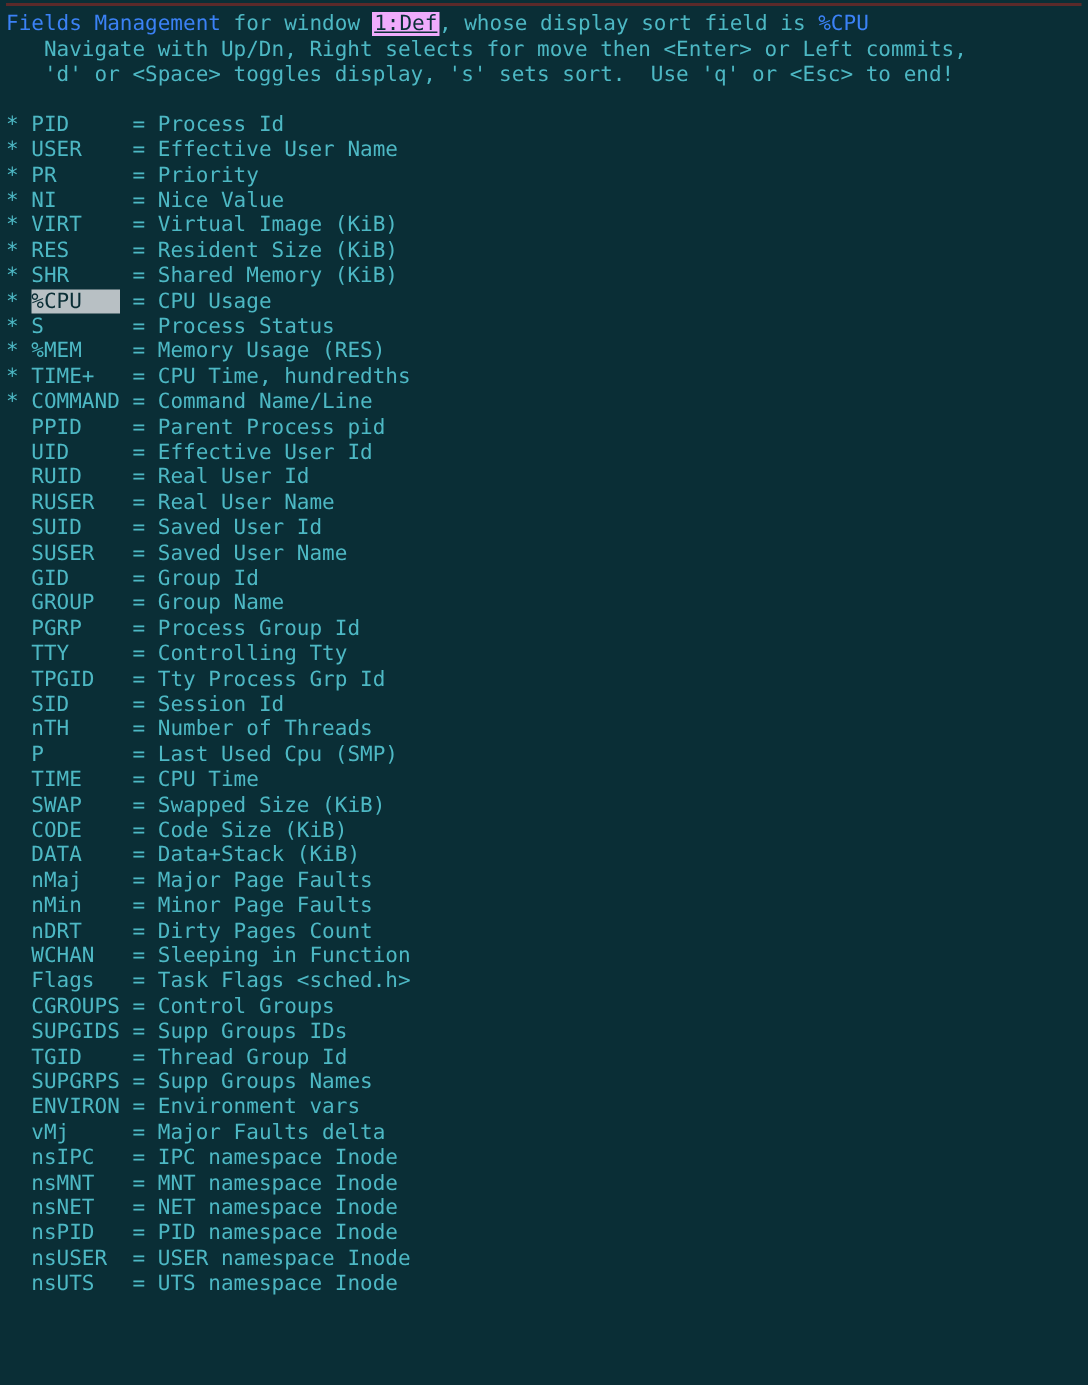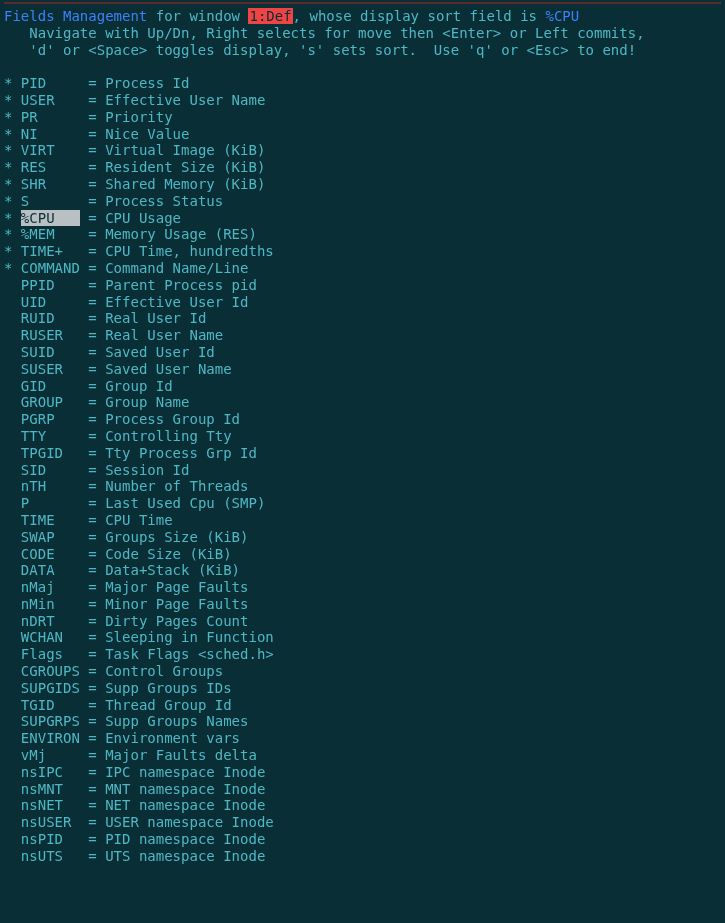--- a/index.html
+++ b/index.html
@@ -14,23 +14,24 @@
       overflow: hidden;
       padding: 2px 4px;
     }
     .title-bar {
       height: 2px;
       background: #5a2a2a;
       margin-bottom: 4px;
     }
     .header-line1 .bold { color: #3b82f6; }
     .highlight-box {
-      background: #ef4444;
+      background: #f0abfc;
       color: #0a2e36;
       padding: 0 1px;
+      text-decoration: underline;
     }
     .field-row {
       white-space: pre;
       color: #4db8c4;
     }
     .field-row .marker { display: inline-block; width: 1ch; }
     .selected-field {
       background: #b8c0c4;
       color: #0a2e36;
     }
@@ -47,53 +48,53 @@
 <pre> </pre>
 
 <div id="fields-list">
     <pre class="field-row"><span class="marker">*</span> <span>PID    </span> = <span>Process Id</span></pre>
     <pre class="field-row"><span class="marker">*</span> <span>USER   </span> = <span>Effective User Name</span></pre>
     <pre class="field-row"><span class="marker">*</span> <span>PR     </span> = <span>Priority</span></pre>
     <pre class="field-row"><span class="marker">*</span> <span>NI     </span> = <span>Nice Value</span></pre>
     <pre class="field-row"><span class="marker">*</span> <span>VIRT   </span> = <span>Virtual Image (KiB)</span></pre>
     <pre class="field-row"><span class="marker">*</span> <span>RES    </span> = <span>Resident Size (KiB)</span></pre>
     <pre class="field-row"><span class="marker">*</span> <span>SHR    </span> = <span>Shared Memory (KiB)</span></pre>
+    <pre class="field-row"><span class="marker">*</span> <span class="selected-field">%CPU   </span> = <span>CPU Usage</span></pre>
     <pre class="field-row"><span class="marker">*</span> <span>S      </span> = <span>Process Status</span></pre>
-    <pre class="field-row"><span class="marker">*</span> <span class="selected-field">%CPU   </span> = <span>CPU Usage</span></pre>
     <pre class="field-row"><span class="marker">*</span> <span>%MEM   </span> = <span>Memory Usage (RES)</span></pre>
     <pre class="field-row"><span class="marker">*</span> <span>TIME+  </span> = <span>CPU Time, hundredths</span></pre>
     <pre class="field-row"><span class="marker">*</span> <span>COMMAND</span> = <span>Command Name/Line</span></pre>
     <pre class="field-row"><span class="marker"> </span> <span>PPID   </span> = <span>Parent Process pid</span></pre>
     <pre class="field-row"><span class="marker"> </span> <span>UID    </span> = <span>Effective User Id</span></pre>
     <pre class="field-row"><span class="marker"> </span> <span>RUID   </span> = <span>Real User Id</span></pre>
     <pre class="field-row"><span class="marker"> </span> <span>RUSER  </span> = <span>Real User Name</span></pre>
     <pre class="field-row"><span class="marker"> </span> <span>SUID   </span> = <span>Saved User Id</span></pre>
     <pre class="field-row"><span class="marker"> </span> <span>SUSER  </span> = <span>Saved User Name</span></pre>
     <pre class="field-row"><span class="marker"> </span> <span>GID    </span> = <span>Group Id</span></pre>
     <pre class="field-row"><span class="marker"> </span> <span>GROUP  </span> = <span>Group Name</span></pre>
     <pre class="field-row"><span class="marker"> </span> <span>PGRP   </span> = <span>Process Group Id</span></pre>
     <pre class="field-row"><span class="marker"> </span> <span>TTY    </span> = <span>Controlling Tty</span></pre>
     <pre class="field-row"><span class="marker"> </span> <span>TPGID  </span> = <span>Tty Process Grp Id</span></pre>
     <pre class="field-row"><span class="marker"> </span> <span>SID    </span> = <span>Session Id</span></pre>
     <pre class="field-row"><span class="marker"> </span> <span>nTH    </span> = <span>Number of Threads</span></pre>
     <pre class="field-row"><span class="marker"> </span> <span>P      </span> = <span>Last Used Cpu (SMP)</span></pre>
     <pre class="field-row"><span class="marker"> </span> <span>TIME   </span> = <span>CPU Time</span></pre>
-    <pre class="field-row"><span class="marker"> </span> <span>SWAP   </span> = <span>Groups Size (KiB)</span></pre>
+    <pre class="field-row"><span class="marker"> </span> <span>SWAP   </span> = <span>Swapped Size (KiB)</span></pre>
     <pre class="field-row"><span class="marker"> </span> <span>CODE   </span> = <span>Code Size (KiB)</span></pre>
     <pre class="field-row"><span class="marker"> </span> <span>DATA   </span> = <span>Data+Stack (KiB)</span></pre>
     <pre class="field-row"><span class="marker"> </span> <span>nMaj   </span> = <span>Major Page Faults</span></pre>
     <pre class="field-row"><span class="marker"> </span> <span>nMin   </span> = <span>Minor Page Faults</span></pre>
     <pre class="field-row"><span class="marker"> </span> <span>nDRT   </span> = <span>Dirty Pages Count</span></pre>
     <pre class="field-row"><span class="marker"> </span> <span>WCHAN  </span> = <span>Sleeping in Function</span></pre>
     <pre class="field-row"><span class="marker"> </span> <span>Flags  </span> = <span>Task Flags &lt;sched.h&gt;</span></pre>
     <pre class="field-row"><span class="marker"> </span> <span>CGROUPS</span> = <span>Control Groups</span></pre>
     <pre class="field-row"><span class="marker"> </span> <span>SUPGIDS</span> = <span>Supp Groups IDs</span></pre>
     <pre class="field-row"><span class="marker"> </span> <span>TGID   </span> = <span>Thread Group Id</span></pre>
     <pre class="field-row"><span class="marker"> </span> <span>SUPGRPS</span> = <span>Supp Groups Names</span></pre>
     <pre class="field-row"><span class="marker"> </span> <span>ENVIRON</span> = <span>Environment vars</span></pre>
     <pre class="field-row"><span class="marker"> </span> <span>vMj    </span> = <span>Major Faults delta</span></pre>
     <pre class="field-row"><span class="marker"> </span> <span>nsIPC  </span> = <span>IPC namespace Inode</span></pre>
     <pre class="field-row"><span class="marker"> </span> <span>nsMNT  </span> = <span>MNT namespace Inode</span></pre>
     <pre class="field-row"><span class="marker"> </span> <span>nsNET  </span> = <span>NET namespace Inode</span></pre>
+    <pre class="field-row"><span class="marker"> </span> <span>nsPID  </span> = <span>PID namespace Inode</span></pre>
     <pre class="field-row"><span class="marker"> </span> <span>nsUSER </span> = <span>USER namespace Inode</span></pre>
-    <pre class="field-row"><span class="marker"> </span> <span>nsPID  </span> = <span>PID namespace Inode</span></pre>
     <pre class="field-row"><span class="marker"> </span> <span>nsUTS  </span> = <span>UTS namespace Inode</span></pre>
   </div>
 
 </body></html>

